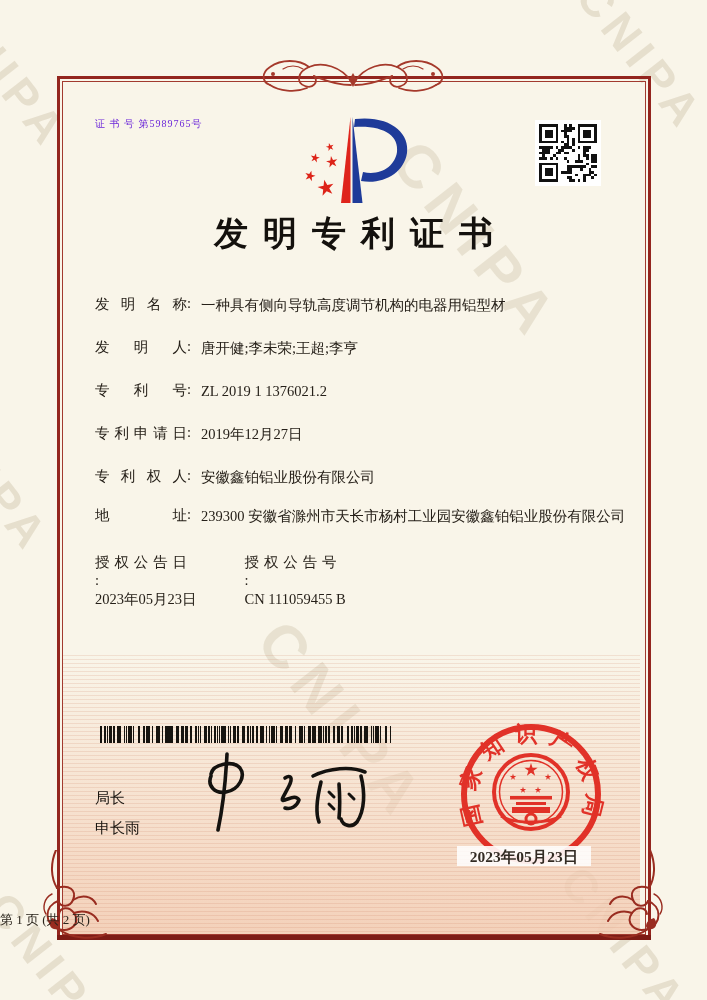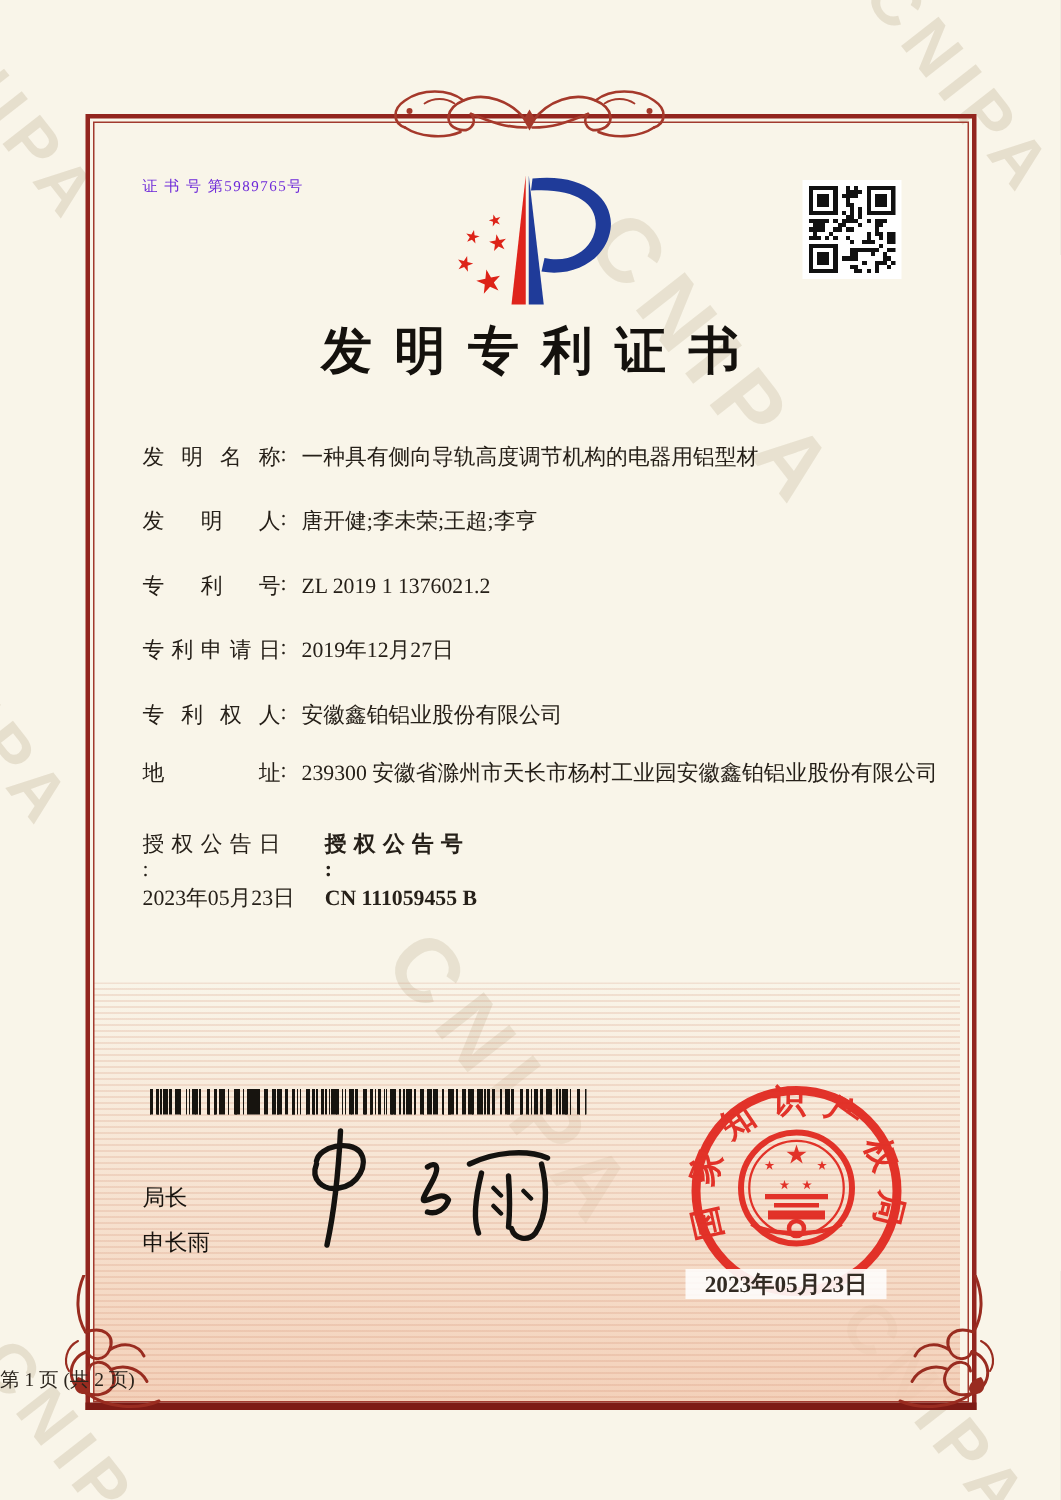--- a/index.html
+++ b/index.html
@@ -303,21 +303,21 @@
     <span class="flabel">地址</span>
     <span class="fcolon">:</span>
     <span class="fvalue">239300 安徽省滁州市天长市杨村工业园安徽鑫铂铝业股份有限公司</span>
   </div>
   <div class="frow" style="top:553px;">
     <span class="fpair">
       <span class="flabel">授权公告日</span>
       <span class="fcolon">:</span>
       <span class="fvalue">2023年05月23日</span>
     </span>
-    <span class="fpair" style="margin-left:20px;font-weight:bold;">
+    <span class="fpair" style="margin-left:48px;">
       <span class="flabel">授权公告号</span>
       <span class="fcolon">:</span>
       <span class="fvalue">CN 111059455 B</span>
     </span>
   </div>
 
 
   <div class="barcode"></div>
 
   <div class="sig-title">局长</div>

